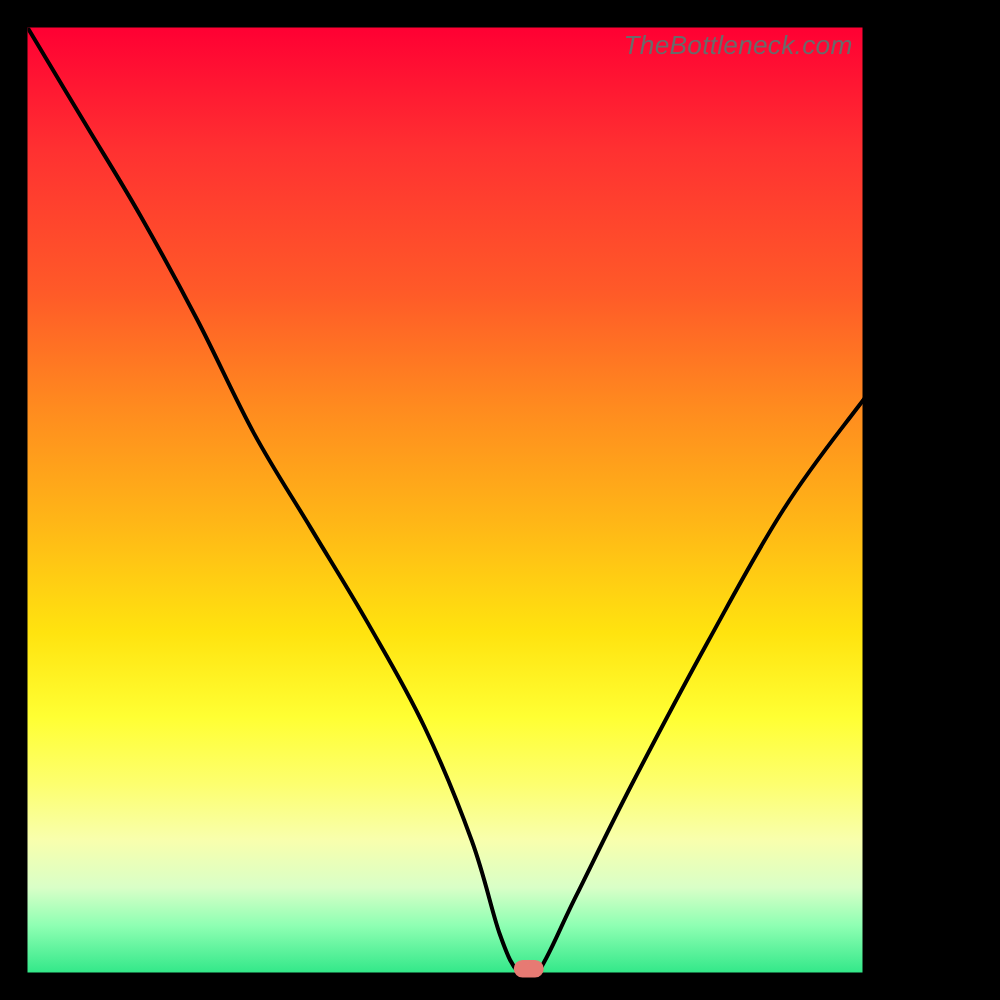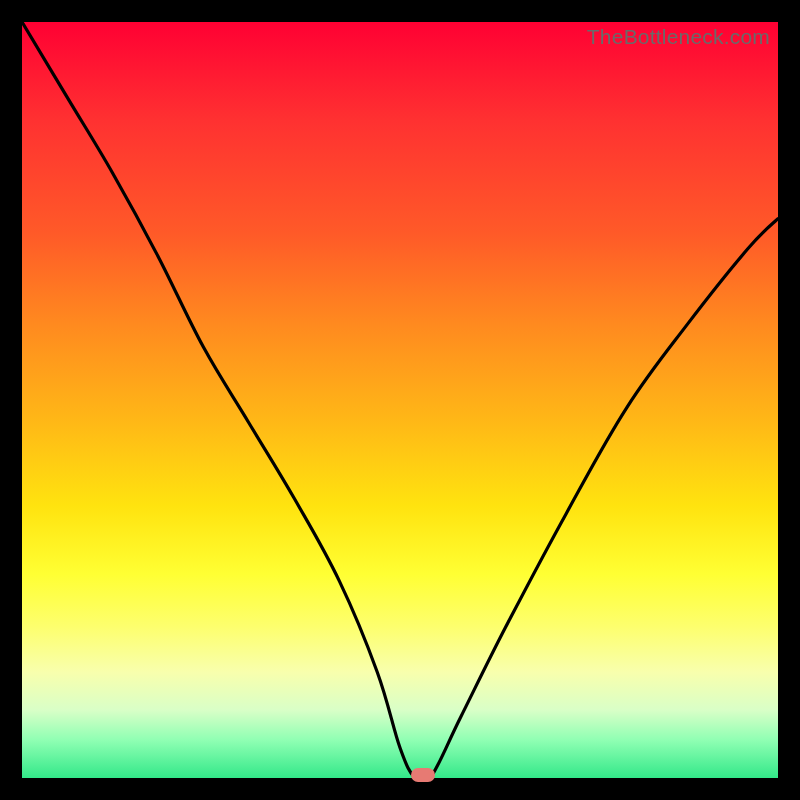--- a/index.html
+++ b/index.html
@@ -14,37 +14,38 @@
   .frame {
     position: relative;
     width: 800px;
     height: 800px;
     background: #000;
   }
   .plot-area {
     position: absolute;
     left: 22px;
     top: 22px;
-    width: 756px;
+    width: 668px;
     height: 756px;
     background: linear-gradient(
       to bottom,
       #ff0033 0%,
       #ff3131 13%,
       #ff5a28 28%,
       #ff8a1f 40%,
       #ffb517 52%,
       #ffe30f 64%,
       #ffff33 73%,
       #fdff6e 80%,
       #f8ffad 86%,
       #d9ffc7 91%,
       #8fffb3 95%,
       #33e889 100%
     );
+    font-style: italic;
   }
   .watermark {
     position: absolute;
     top: 3px;
     right: 8px;
     color: #6a6a6a;
     font-size: 21px;
     font-weight: 500;
     letter-spacing: 0.2px;
     user-select: none;

